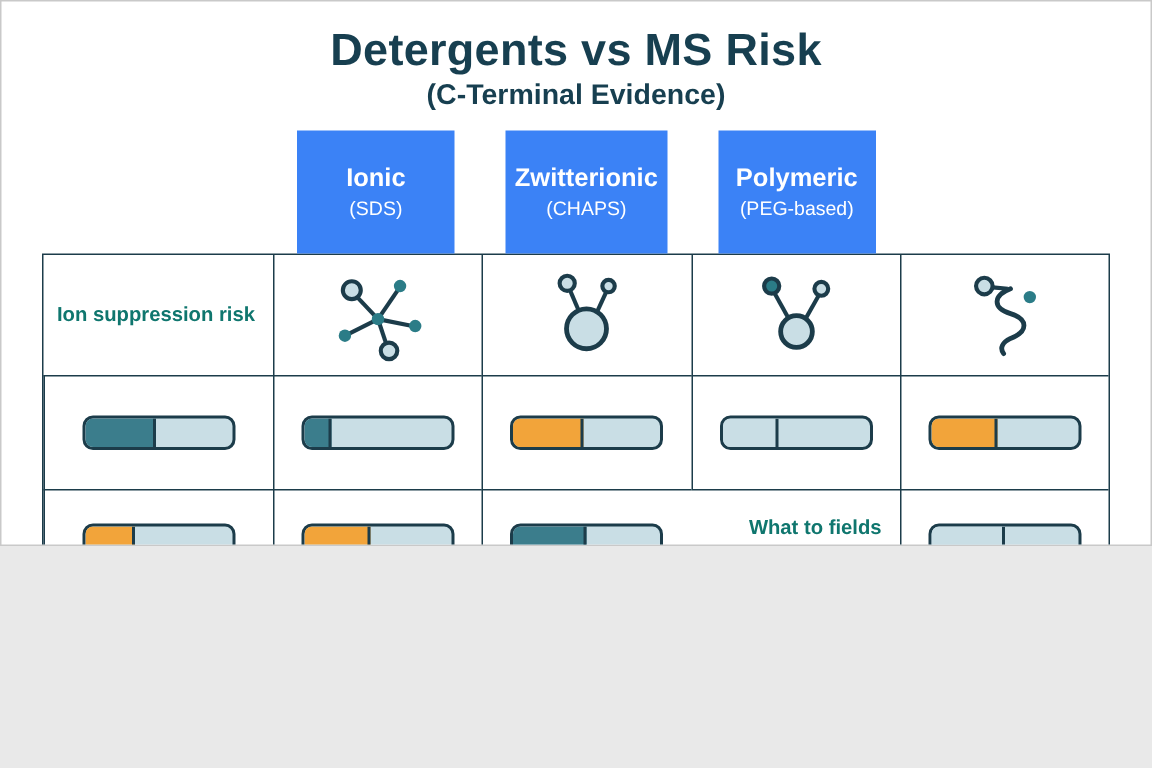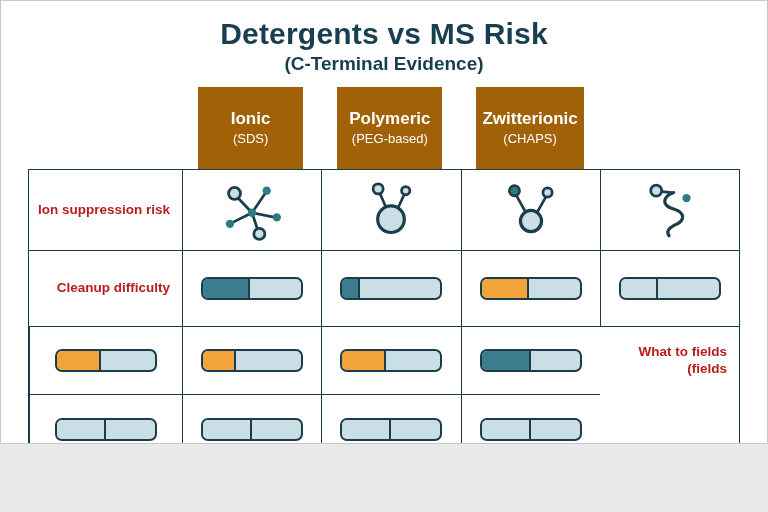--- a/index.html
+++ b/index.html
@@ -1,54 +1,54 @@
 <!DOCTYPE html>
 <html><head>
 <meta charset="utf-8">
 <style>
   * { margin:0; padding:0; box-sizing:border-box; }
   body { background:#e9e9e9; font-family:"Liberation Sans", sans-serif; }
   .canvas {
-    width:768px; height:444px; background:#ffffff;
+    width:768px; height:364px; background:#ffffff;
     border:1px solid #c9c9c9; overflow:hidden; margin:0 auto;
   }
   .title {
     text-align:center; margin-top:16px;
     font-size:30px; font-weight:bold; color:#173f50; letter-spacing:0.2px;
   }
   .subtitle {
     text-align:center; margin-top:2px;
     font-size:19px; font-weight:600; color:#173f50;
   }
   .table-wrap { width:712px; margin:12px auto 0; }
   .header-grid, .body-grid {
     display:grid;
     grid-template-columns:153px repeat(4, 1fr);
   }
   .header-grid { height:82px; }
   .head-cell {
-    margin:0 17px; background:#a16207; color:#ffffff;
+    margin:0 17px; background:#3b82f6; color:#ffffff;
     display:flex; flex-direction:column; align-items:center; justify-content:center;
     text-align:center; padding:4px 6px;
   }
   .head-label { font-size:17px; font-weight:bold; line-height:1.15; }
   .head-sub { font-size:13px; margin-top:3px; line-height:1.2; }
   .body-grid {
     border:1.5px solid #1c3c4a;
     grid-template-rows:80px 76px 68px 70px;
   }
   .cell {
     display:flex; align-items:center; justify-content:center;
   }
   .bl { border-left:1.5px solid #1c3c4a; }
   .bt { border-top:1.5px solid #1c3c4a; }
   .label-cell {
     justify-content:flex-end; text-align:right;
     padding-right:12px; padding-left:8px;
-    font-size:13.5px; font-weight:bold; color:#b91c1c; line-height:1.25;
+    font-size:13.5px; font-weight:bold; color:#0f766e; line-height:1.25;
   }
   .bar {
     position:relative; width:102px; height:23px;
     background:#c9dee5; border:2px solid #1c3c4a; border-radius:7px;
     overflow:hidden;
   }
   .bar .fill {
     position:absolute; top:0; bottom:0; left:0;
     border-right:2px solid #1c3c4a;
   }
@@ -63,26 +63,26 @@
 
   <div class="table-wrap">
 
     <div class="header-grid">
       <div></div>
       <div class="head-cell">
         <div class="head-label">Ionic</div>
         <div class="head-sub">(SDS)</div>
       </div>
       <div class="head-cell">
+        <div class="head-label">Zwitterionic</div>
+        <div class="head-sub">(CHAPS)</div>
+      </div>
+      <div class="head-cell">
         <div class="head-label">Polymeric</div>
         <div class="head-sub">(PEG-based)</div>
-      </div>
-      <div class="head-cell">
-        <div class="head-label">Zwitterionic</div>
-        <div class="head-sub">(CHAPS)</div>
       </div>
     </div>
 
     <div class="body-grid">
 
       <div class="cell label-cell">Ion suppression risk</div>
       <div class="cell bl">
         <span>
           <svg width="78" height="68" viewBox="0 0 84 74">
             <g stroke="#1c3c4a" stroke-width="3" fill="none">
@@ -127,21 +127,20 @@
         <span>
           <svg width="78" height="68" viewBox="0 0 84 74">
             <path d="M46 18 C 33 23, 33 32, 46 36 C 59 40, 59 49, 46 54 C 40 57, 38 61, 41 65" stroke="#1c3c4a" stroke-width="3.5" fill="none" stroke-linecap="round"></path>
             <line x1="33" y1="17" x2="44" y2="18" stroke="#1c3c4a" stroke-width="3"></line>
             <circle cx="27" cy="16" r="6" fill="#c9dee5" stroke="#1c3c4a" stroke-width="3"></circle>
             <circle cx="60" cy="24" r="4.5" fill="#2b7c87"></circle>
           </svg>
         </span>
       </div>
 
-      <div class="cell label-cell bt">Cleanup difficulty</div>
       <div class="cell bl bt">
         <div class="bar">
             <div class="fill" style="width: 48%; background: rgb(59, 125, 140);"></div>
           </div>
       </div>
       <div class="cell bl bt">
         <div class="bar">
             <div class="fill" style="width: 18%; background: rgb(59, 125, 140);"></div>
           </div>
       </div>

